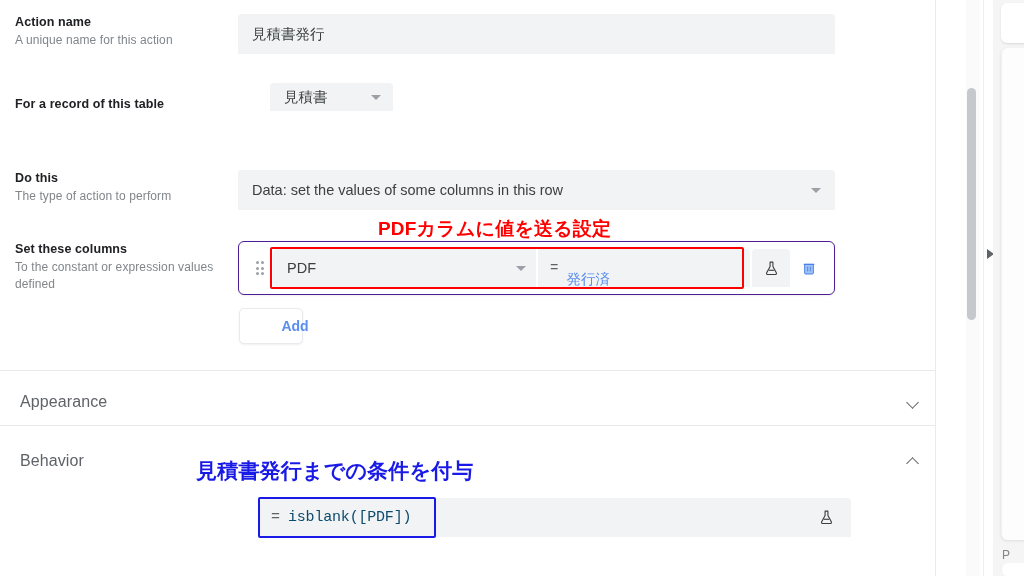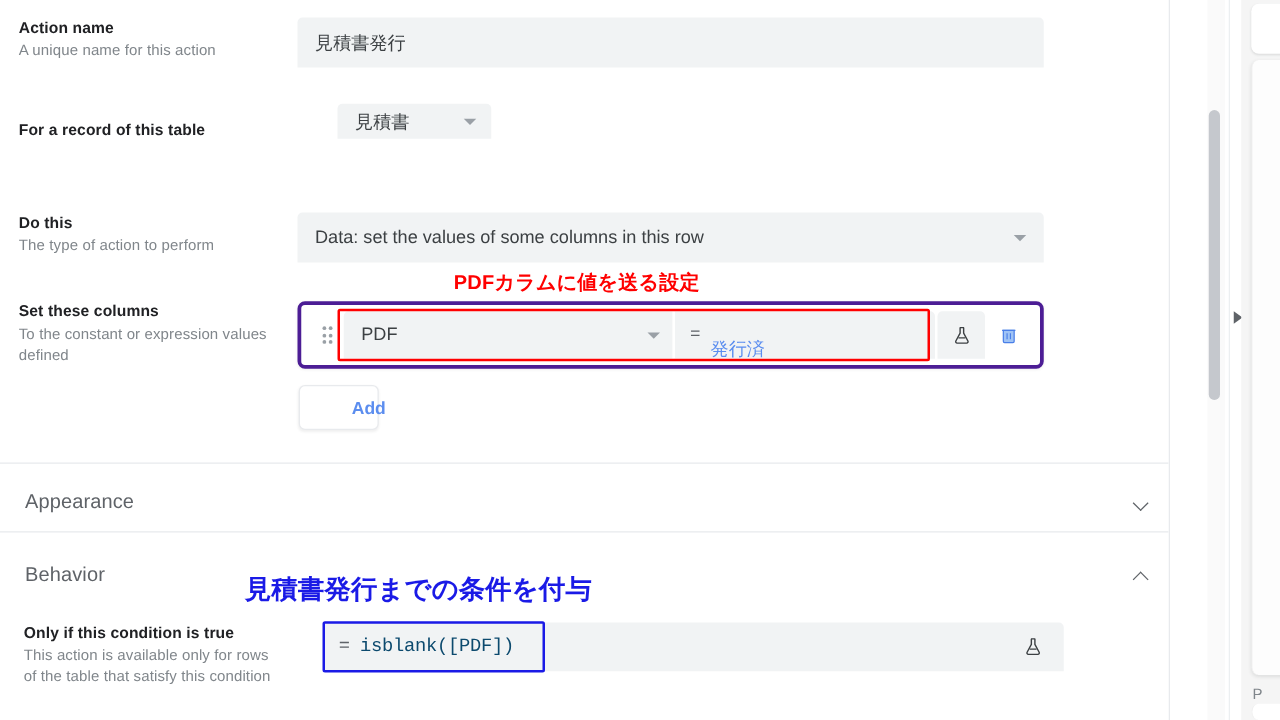--- a/index.html
+++ b/index.html
@@ -87,21 +87,21 @@
   }
 
   
   #set-columns-card {
     position: absolute;
     left: 238px;
     top: 241px;
     width: 597px;
     height: 54px;
     background: #ffffff;
-    border: 3px solid #4c1d95;
+    border: 1px solid #4c1d95;
     border-radius: 6px;
     box-sizing: border-box;
     display: flex;
     align-items: center;
     box-shadow: 0 1px 2px rgba(60,64,67,.08);
   }
   #drag-handle {
     width: 26px;
     margin-left: 8px;
     display: flex;
@@ -296,23 +296,23 @@
   }
 
   
   .annot {
     position: absolute;
     font-weight: bold;
     white-space: nowrap;
     letter-spacing: .2px;
   }
   #annot-red {
-    left: 363px;
+    left: 378px;
     top: 216px;
-    font-size: 16px;
+    font-size: 19px;
     color: #ff0000;
   }
   #annot-blue {
     left: 196px;
     top: 457px;
     font-size: 21px;
     color: #1a1ae6;
     font-family: Liberation Serif, serif;
   }
 
@@ -487,26 +487,20 @@
     <span class="section-title">Appearance</span>
     <span class="chev"></span>
   </div>
 
   <div class="divider" style="top:425px;"></div>
   <div class="section-header" style="top:438px;">
     <span class="section-title">Behavior</span>
     <span class="chev up"></span>
   </div>
 
-  <div class="form-row" style="left:0; top:498px;">
-    <div class="label-col" style="padding-left:19px; width:226px;">
-      <div class="field-label">Only if this condition is true</div>
-      <div class="field-help">This action is available only for rows of the table that satisfy this condition</div>
-    </div>
-  </div>
 
   <div id="condition-field">
     <div id="condition-expr">
       <span class="mono-eq">=</span>
       <span class="mono-expr">isblank([PDF])</span>
     </div>
     <div class="icon-btn">
       <svg width="17" height="17" viewBox="0 0 24 24" aria-hidden="true">
         <path d="M9.5 3h5M10 3v6.2L5.2 18.1c-.6 1.1.2 2.4 1.4 2.4h10.8c1.2 0 2-1.3 1.4-2.4L14 9.2V3" fill="none" stroke="#3c4043" stroke-width="1.6" stroke-linejoin="round"></path>
         <path d="M8.1 14.5h7.8" stroke="#3c4043" stroke-width="1.6"></path>

